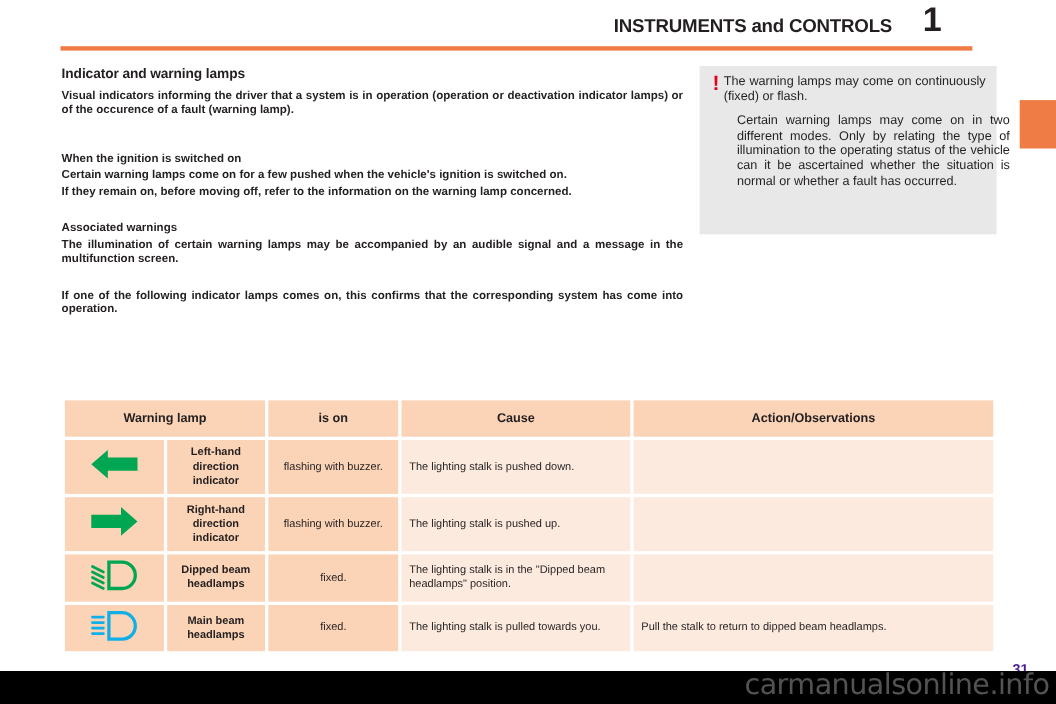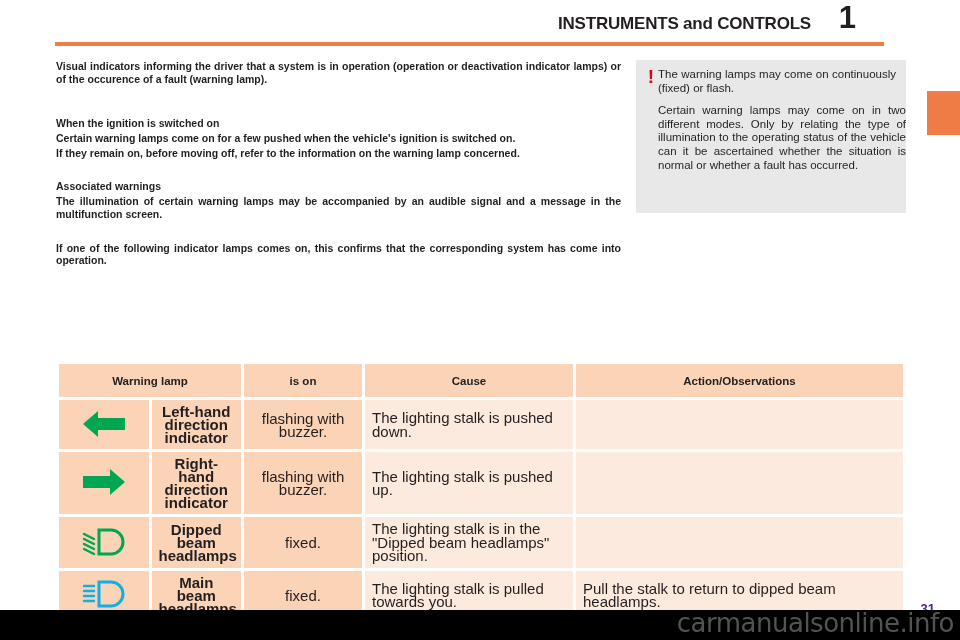--- a/index.html
+++ b/index.html
@@ -121,21 +121,21 @@
   }
   .warn-text {
     font-size: 11.5px;
     line-height: 13.6px;
     color: #231f20;
     text-align: justify;
     flex: 1;
   }
   .warn-text.second {
     margin-top: 9px;
-    margin-left: 14px;
+    margin-left: 26px;
     flex: none;
     width: 248px;
   }
 
   
   .lamp-table {
     position: absolute;
     left: 56px;
     top: 361px;
     width: 850px;
@@ -148,21 +148,21 @@
     background: #fbd3b6;
     font-size: 11.5px;
     font-weight: bold;
     color: #231f20;
     height: 33px;
     text-align: center;
     padding: 0 4px;
   }
   .lamp-table td {
     background: #fdeade;
-    font-size: 15px;
+    font-size: 10px;
     color: #231f20;
     vertical-align: middle;
     padding: 5px 7px;
     line-height: 13.5px;
   }
   td.c-icon {
     background: #fbd3b6;
     width: 64px;
     text-align: center;
     padding: 4px 2px;
@@ -232,20 +232,21 @@
 <div class="page-header">
   <div class="header-title">INSTRUMENTS and CONTROLS</div>
   <div class="header-chapter-num">1</div>
   <div class="header-rule"></div>
 </div>
 
 <div class="side-tab"></div>
 
 <div class="text-col">
 
+  <div class="sec-title">Indicator and warning lamps</div>
   <div class="body-p">Visual indicators informing the driver that a system is in operation (operation or deactivation indicator lamps) or of the occurence of a fault (warning lamp).</div>
 
   <div class="gap-lg"></div>
 
   <div class="sub-title">When the ignition is switched on</div>
   <div class="body-p">Certain warning lamps come on for a few pushed when the vehicle's ignition is switched on.</div>
   <div class="body-p nojust">If they remain on, before moving off, refer to the information on the warning lamp concerned.</div>
 
   <div class="gap-md"></div>
 

